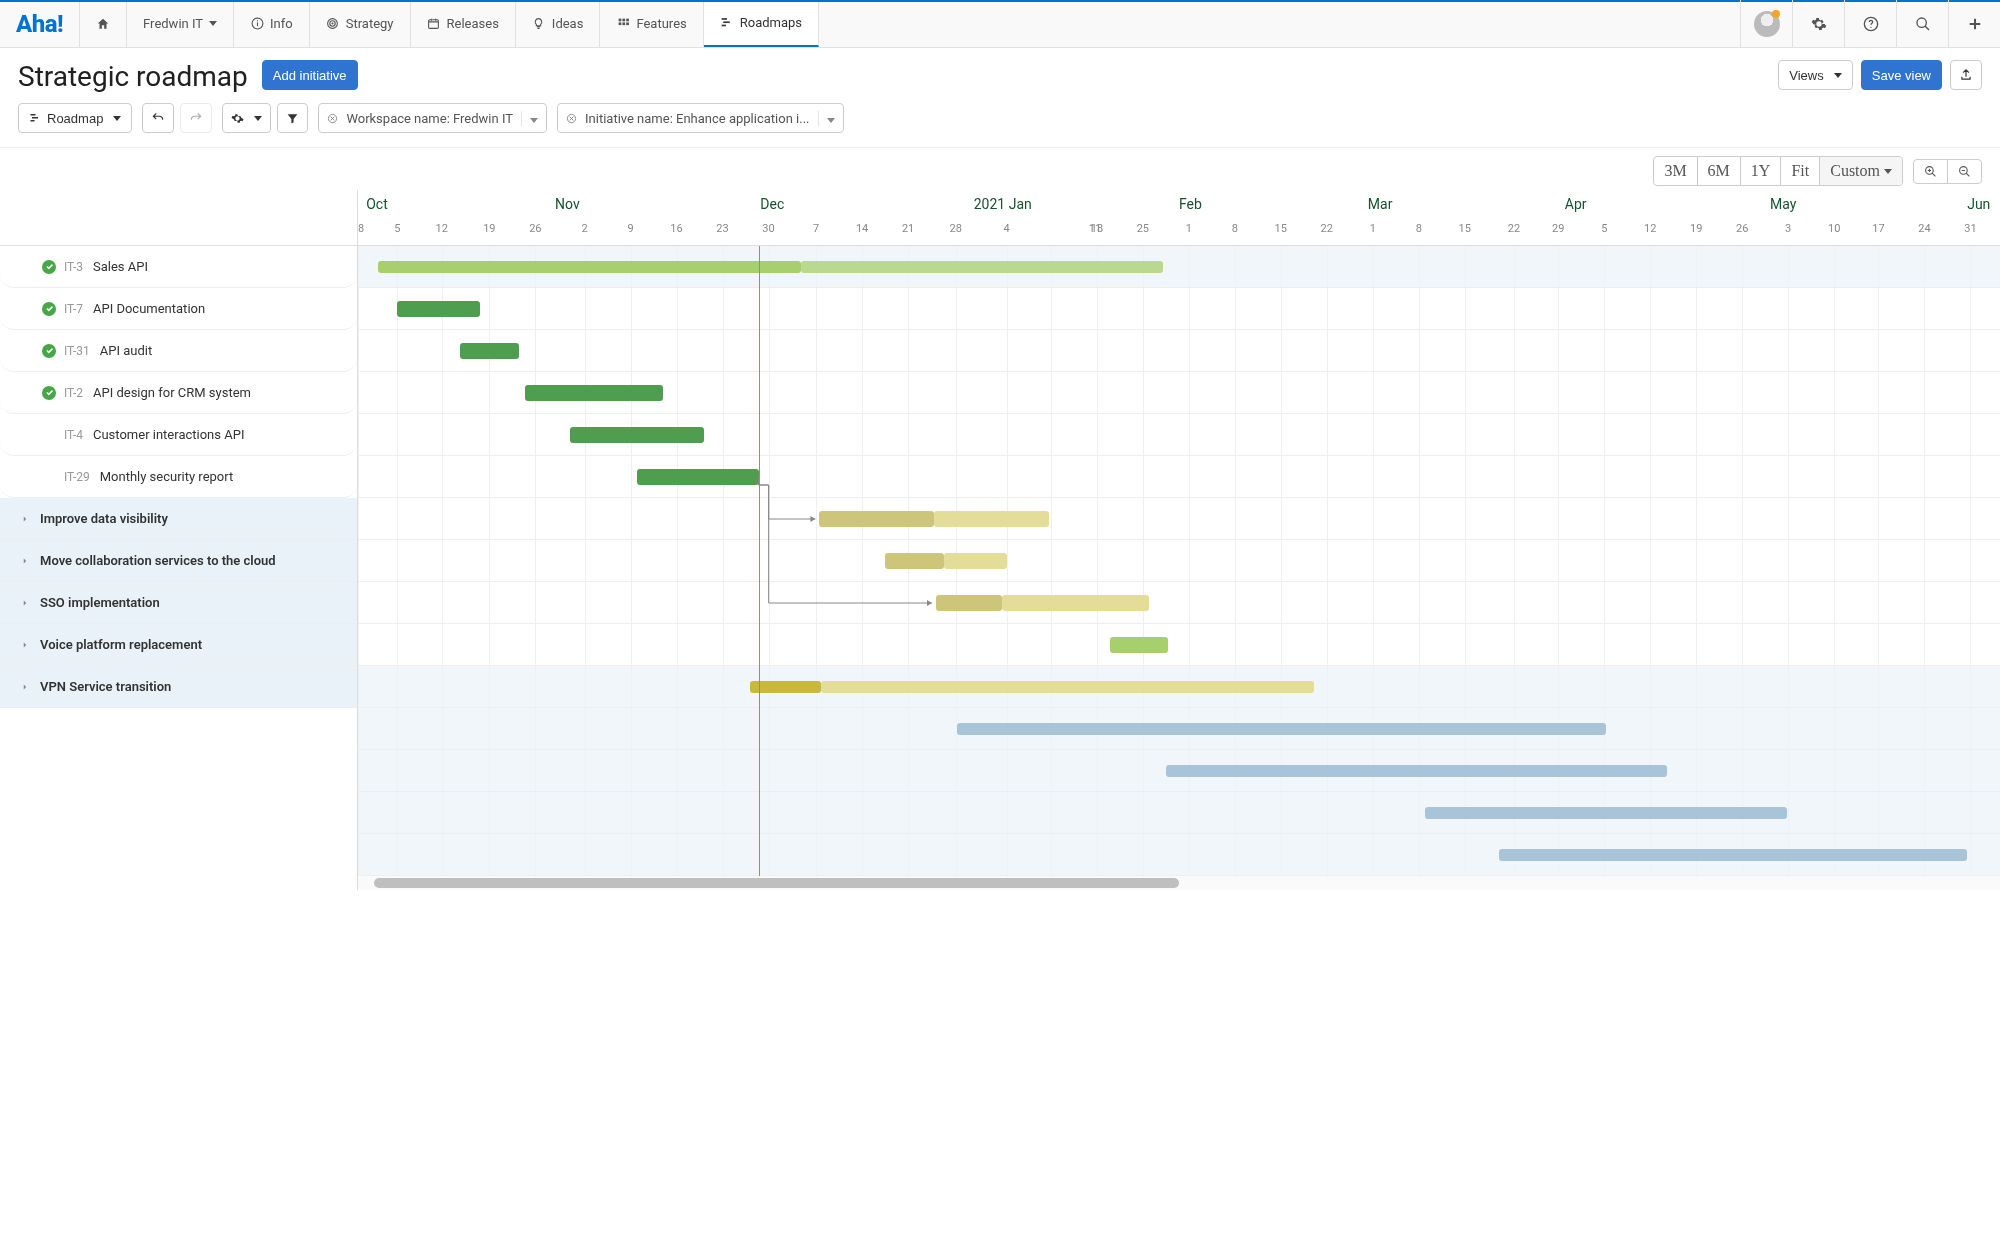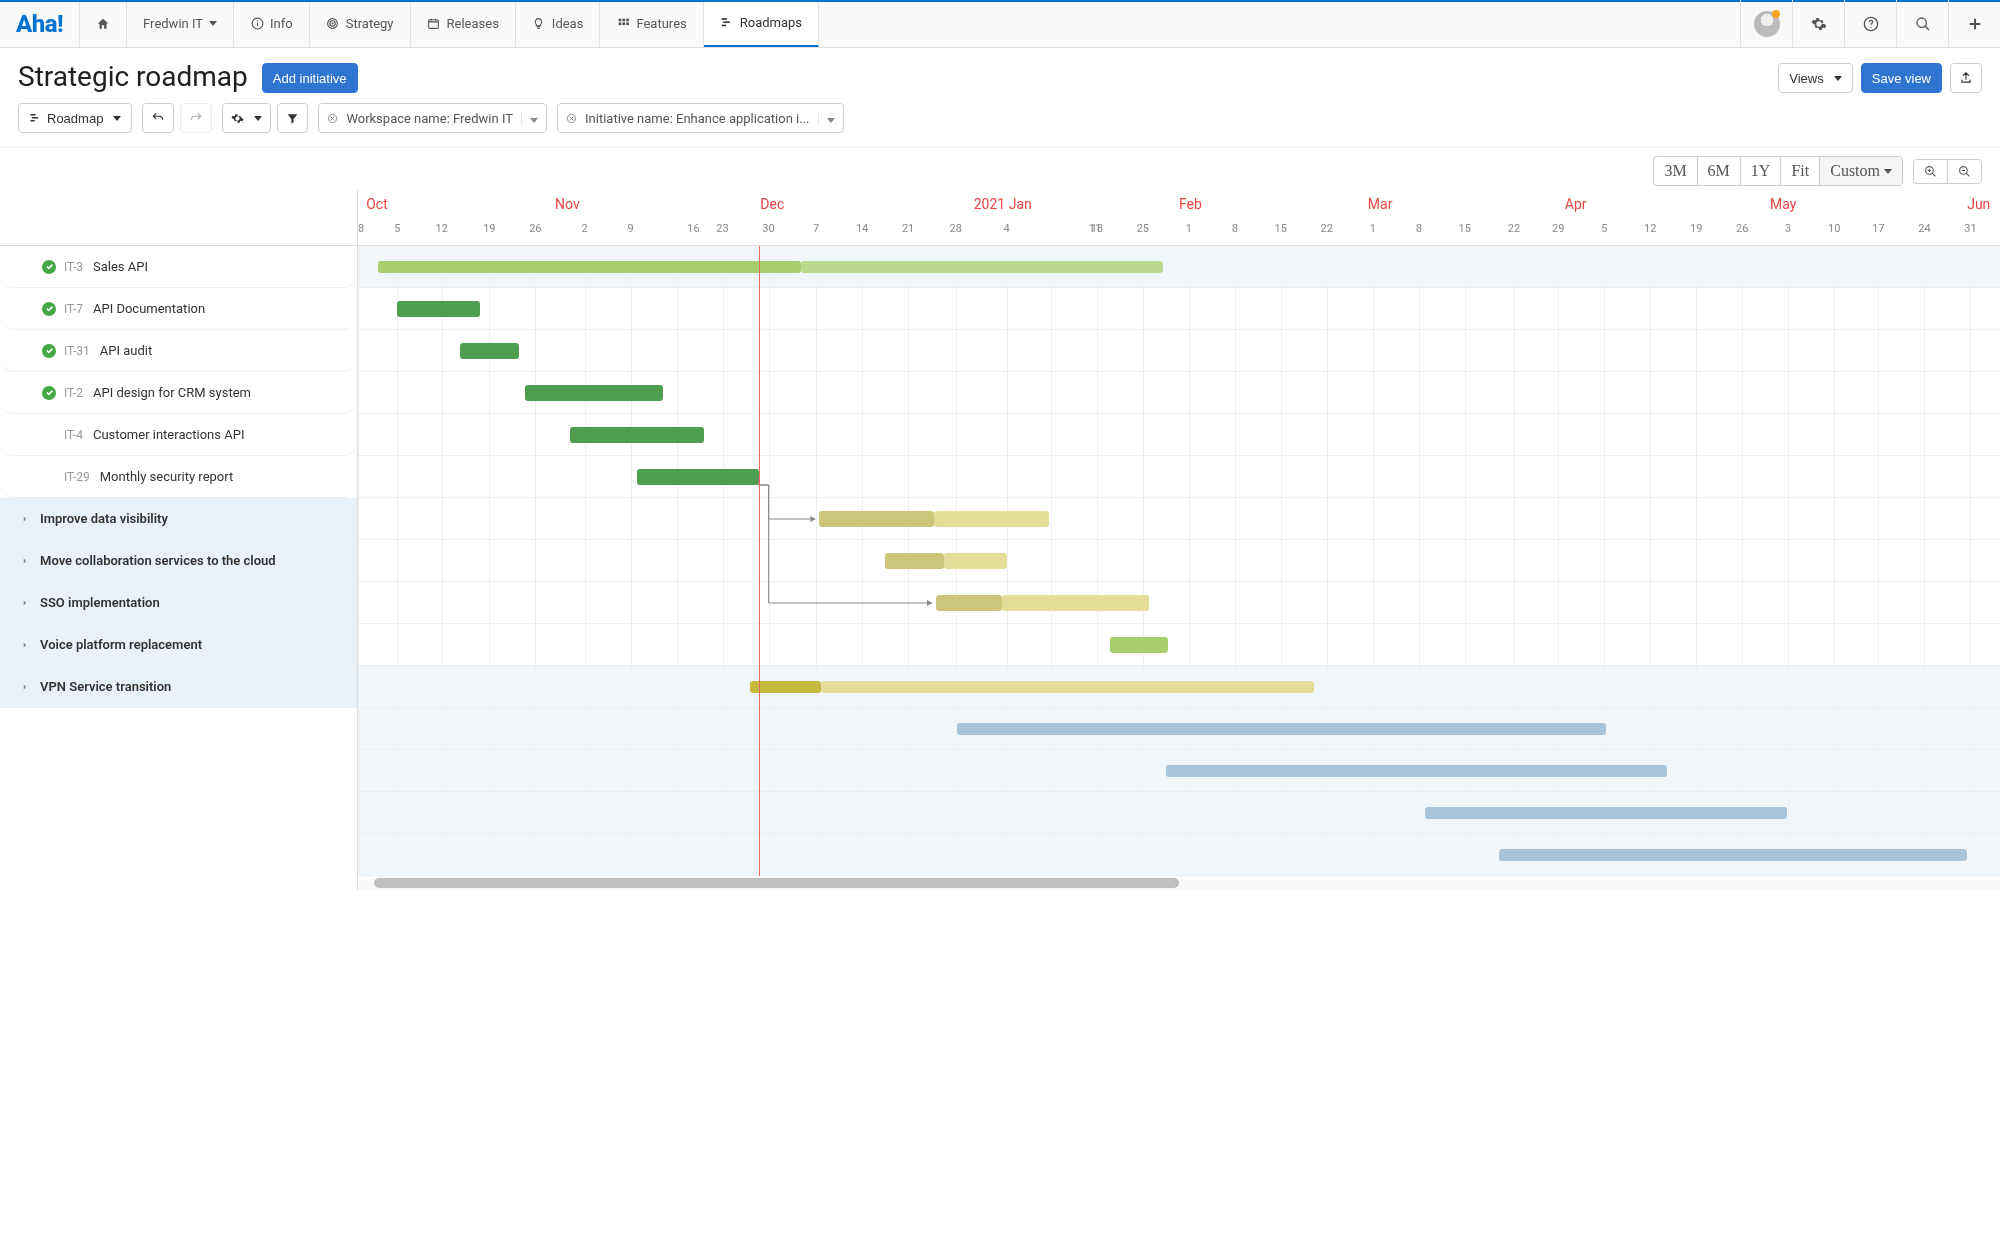--- a/index.html
+++ b/index.html
@@ -11,21 +11,21 @@
 .logo { display: flex; align-items: center; padding: 0 16px; font-weight: 800; font-size: 24px; color: #0073cf; border-right: 1px solid #e1e1e1; letter-spacing: -0.5px; }
 .navbtn { display: flex; align-items: center; padding: 0 16px; border-right: 1px solid #e1e1e1; color: #555; cursor: pointer; gap: 6px; font-size: 13px; }
 .navbtn.active { background: #fff; border-bottom: 2px solid #0073cf; color: #333; }
 .navbtn .ico { width: 14px; height: 14px; display: inline-flex; align-items: center; justify-content: center; }
 .navright { margin-left: auto; display: flex; align-items: stretch; }
 .navright .iconbtn { width: 52px; display: flex; align-items: center; justify-content: center; border-left: 1px solid #e1e1e1; color: #555; cursor: pointer; position: relative; }
 .avatar { width: 26px; height: 26px; border-radius: 50%; background: #ccc; background-image: radial-gradient(circle at 50% 35%, #eee 0 30%, #bbb 30% 100%); }
 .notif-dot { position: absolute; top: 10px; right: 12px; width: 8px; height: 8px; background: #f5a623; border-radius: 50%; }
 
 
-.pagehead { display: flex; align-items: flex-end; padding: 12px 18px 6px; gap: 14px; }
+.pagehead { display: flex; align-items: flex-start; padding: 12px 18px 6px; gap: 14px; }
 .pagetitle { font-size: 28px; font-weight: 400; color: #202020; }
 .btn { display: inline-flex; align-items: center; justify-content: center; border: 1px solid #ccc; border-radius: 4px; background: #fff; padding: 6px 10px; font-size: 13px; cursor: pointer; color: #333; gap: 6px; height: 30px; }
 .btn.primary { background: #2e74d0; border-color: #2e74d0; color: #fff; }
 .btn.iconbtn { padding: 6px 8px; }
 .pagehead-right { margin-left: auto; display: flex; gap: 8px; align-items: center; }
 .caret { border-left: 4px solid transparent; border-right: 4px solid transparent; border-top: 5px solid currentColor; display: inline-block; }
 
 
 .filterbar { display: flex; align-items: center; gap: 10px; padding: 4px 18px 14px; border-bottom: 1px solid #eee; }
 .filterbar .grp { display: flex; gap: 6px; align-items: center; }
@@ -43,21 +43,21 @@
 .seg .segbtn.active { background: #f5f5f5; }
 
 
 .gantt { display: flex; position: relative; }
 .gantt-left { width: 358px; flex-shrink: 0; border-right: 1px solid #ddd; }
 .gantt-right { flex: 1; overflow: hidden; position: relative; }
 .ghead { height: 56px; border-bottom: 1px solid #ddd; }
 .gantt-left .ghead { background: #fff; }
 .gantt-right .ghead { position: relative; }
 .months { position: absolute; top: 0; left: 0; right: 0; height: 30px; }
-.month { position: absolute; top: 6px; font-size: 14px; color: #ef4444; }
+.month { position: absolute; top: 6px; font-size: 14px; color: #14532d; }
 .days { position: absolute; top: 30px; left: 0; right: 0; bottom: 0; }
 .day { position: absolute; top: 2px; font-size: 11px; color: #888; text-align: center; transform: translateX(-50%); }
 
 .gbody { position: relative; }
 .grow { height: 42px; display: flex; align-items: center; border-bottom: 1px solid #eee; position: relative; }
 .gantt-left .grow { padding-left: 20px; gap: 8px; font-size: 13px; color: #333; }
 .gantt-left .grow.parent { background: #eaf2f9; font-weight: 600; }
 .gantt-right .grow.parent { background: #eaf2f9b0; }
 .gantt-left .grow .chev { width: 12px; color: #888; }
 .gantt-left .grow.child { padding-left: 42px; border-radius: 14px; }
@@ -401,21 +401,21 @@
           <div class="month" style="left: 98%;">Jun</div>
         </div>
       <div class="days" id="days">
           <div class="day" style="left: 0%;">28</div>
           <div class="day" style="left: 2.4%;">5</div>
           <div class="day" style="left: 5.1%;">12</div>
           <div class="day" style="left: 8%;">19</div>
           <div class="day" style="left: 10.8%;">26</div>
           <div class="day" style="left: 13.8%;">2</div>
           <div class="day" style="left: 16.6%;">9</div>
-          <div class="day" style="left: 19.4%; margin-left: 17px;">16</div>
+          <div class="day" style="left: 19.4%;">16</div>
           <div class="day" style="left: 22.2%;">23</div>
           <div class="day" style="left: 25%;">30</div>
           <div class="day" style="left: 27.9%;">7</div>
           <div class="day" style="left: 30.7%;">14</div>
           <div class="day" style="left: 33.5%;">21</div>
           <div class="day" style="left: 36.4%;">28</div>
           <div class="day" style="left: 39.5%;">4</div>
           <div class="day" style="left: 42.2%; margin-left: 44px;">11</div>
           <div class="day" style="left: 45%;">18</div>
           <div class="day" style="left: 47.8%;">25</div>

